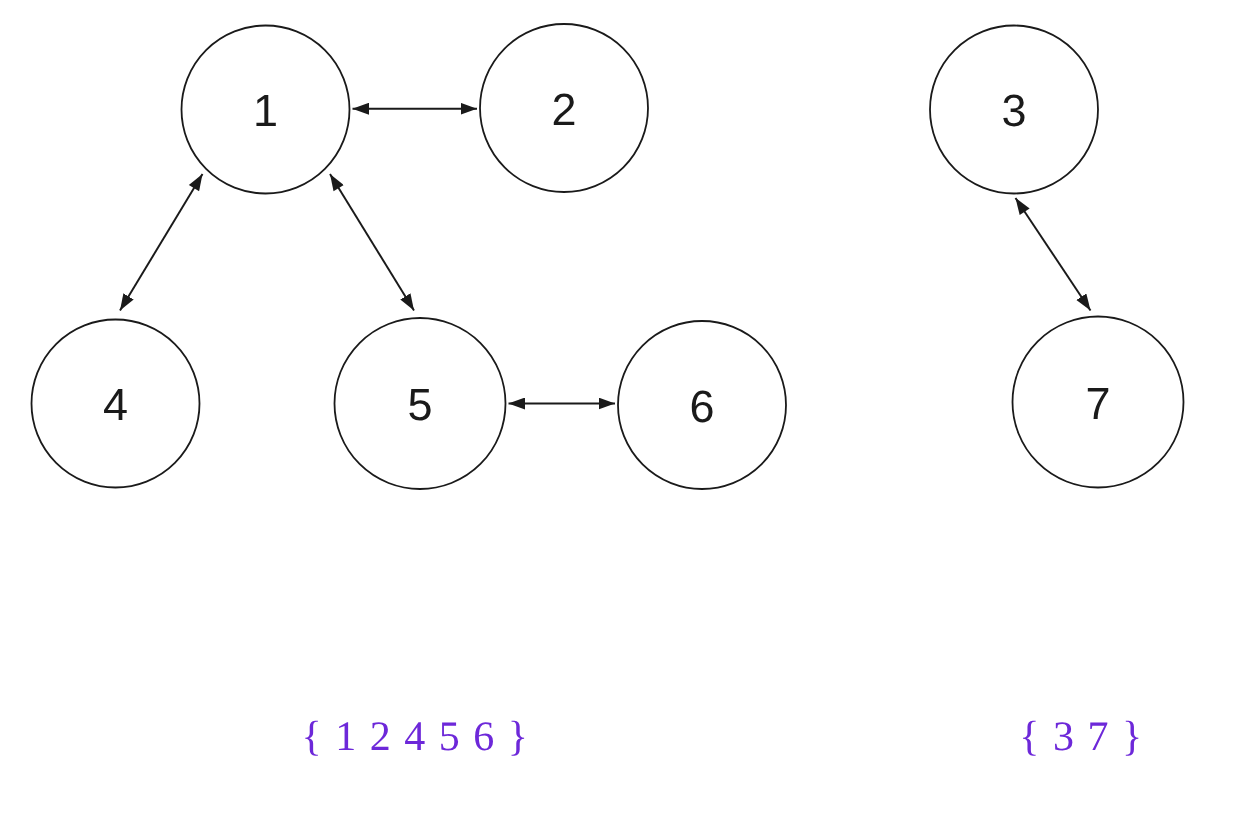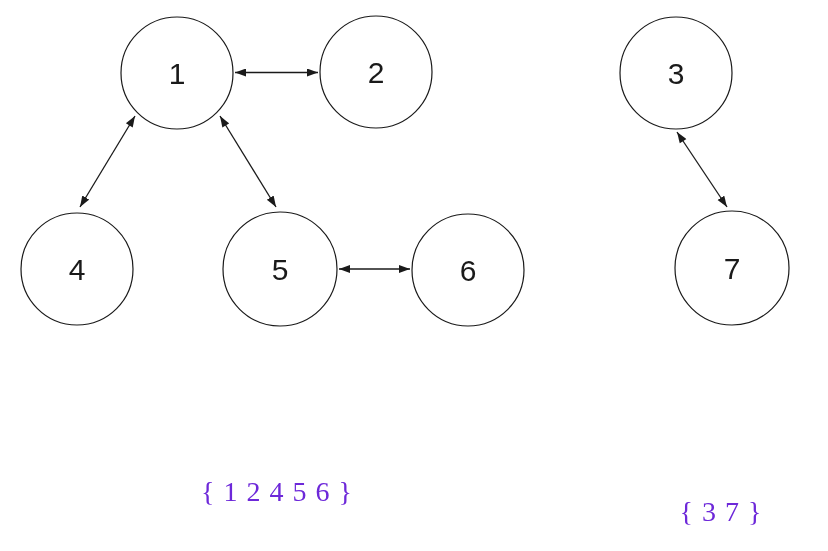--- a/index.html
+++ b/index.html
@@ -87,14 +87,14 @@
       <g>
         <circle cx="468" cy="270" r="56" class="graph-node-circle"></circle>
         <text x="468" y="281" class="graph-node-label">6</text>
       </g>
       <g>
         <circle cx="732" cy="268" r="57" class="graph-node-circle"></circle>
         <text x="732" y="279" class="graph-node-label">7</text>
       </g>
     </svg>
   <div class="set-label" style="left: 277px; top: 492px;">{ 1 2 4 5 6 }</div>
-  <div class="set-label" style="left: 721px; top: 492px; margin-top: 20px;">{ 3 7 }</div>
+  <div class="set-label" style="left: 721px; top: 492px;">{ 3 7 }</div>
 </div>
 
 </body></html>

